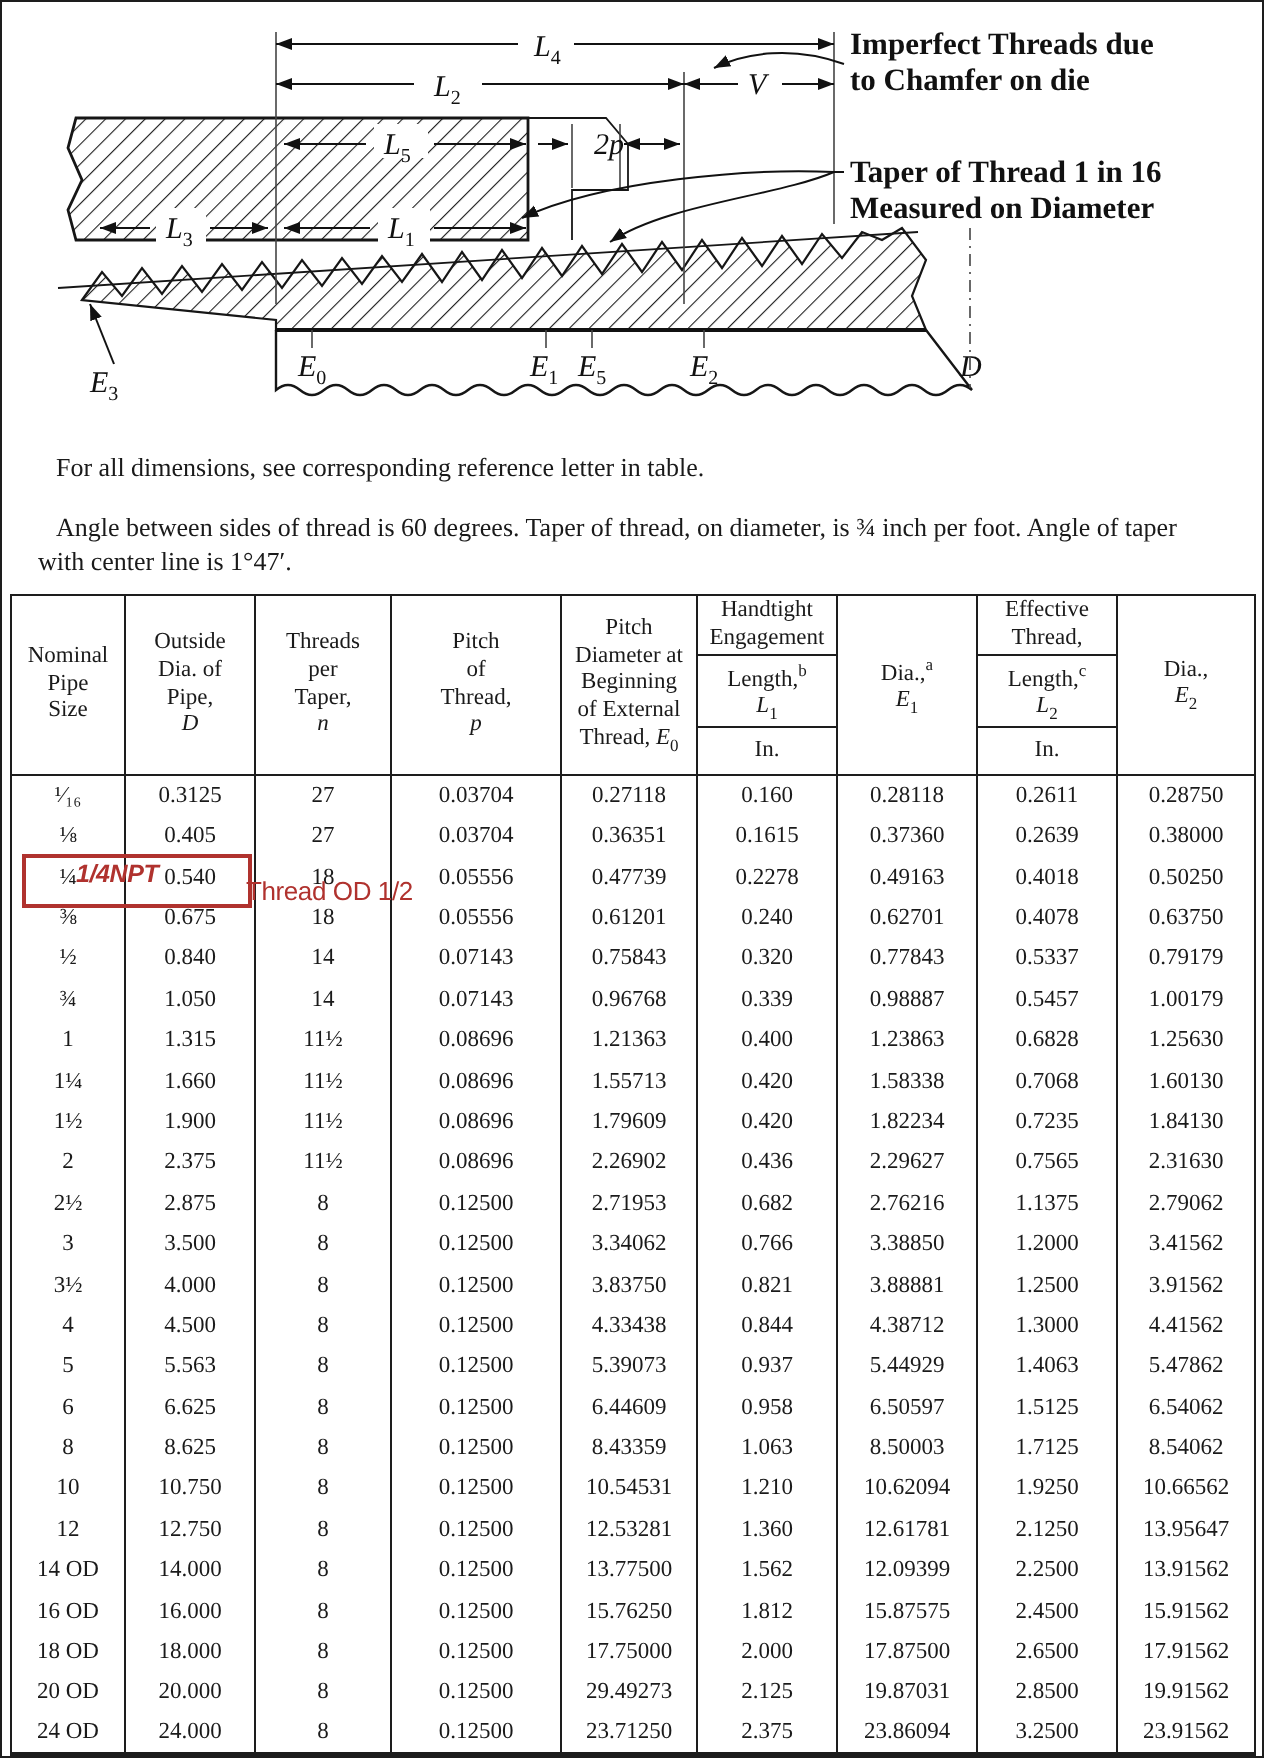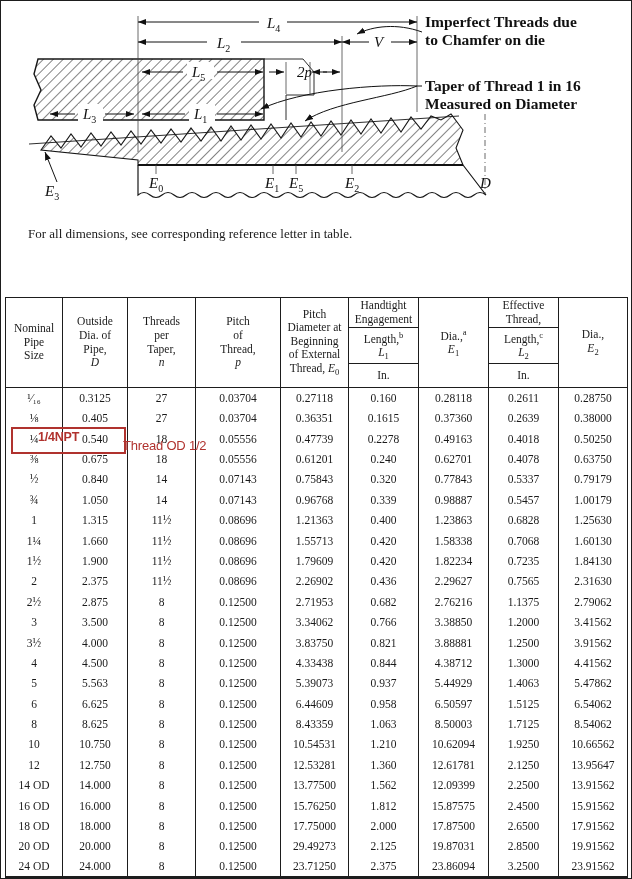--- a/index.html
+++ b/index.html
@@ -129,20 +129,21 @@
     <line x1="421" y1="84" x2="416" y2="84" stroke="#111" stroke-width="1"></line>
     <path d="M416,84 C388,96 332,100 304,119" fill="none" stroke="#111" stroke-width="1" marker-end="url(#ar)"></path>
     <path d="M416,84 C376,82 300,88 260,107" fill="none" stroke="#111" stroke-width="1" marker-end="url(#ar)"></path>
     <text class="callout" x="424" y="89">Taper of Thread 1 in 16</text>
     <text class="callout" x="424" y="107">Measured on Diameter</text>
   </svg>
   </div>
 
   <div class="notes">
     <p>For all dimensions, see  corresponding reference letter in table.</p>
+    <p>Angle between sides of thread is 60 degrees. Taper of thread, on diameter, is ¾ inch per foot. Angle of taper with center line is 1°47′.</p>
   </div>
 
   <div class="tblwrap">
   <table class="npt">
     <colgroup>
       <col style="width:57px">
           <col style="width:65px">
           <col style="width:68px">
       <col style="width:85px">
           <col style="width:68px">
@@ -457,16 +458,16 @@
             <td>2.375</td>
             <td>23.86094</td>
             <td>3.2500</td>
             <td>23.91562</td>
           </tr>
         </tbody>
   </table>
   </div>
 
   <div class="annot-box" style="border-color: rgb(176, 50, 46);"></div>
-  <div class="annot-label" style="color: rgb(176, 50, 46);">1/4NPT</div>
+  <div class="annot-label" style="color: rgb(176, 50, 46); font-style: italic;">1/4NPT</div>
   <div class="annot-note" style="color: rgb(176, 50, 46);">Thread OD 1/2</div>
 
 </div>
 
 </body></html>

